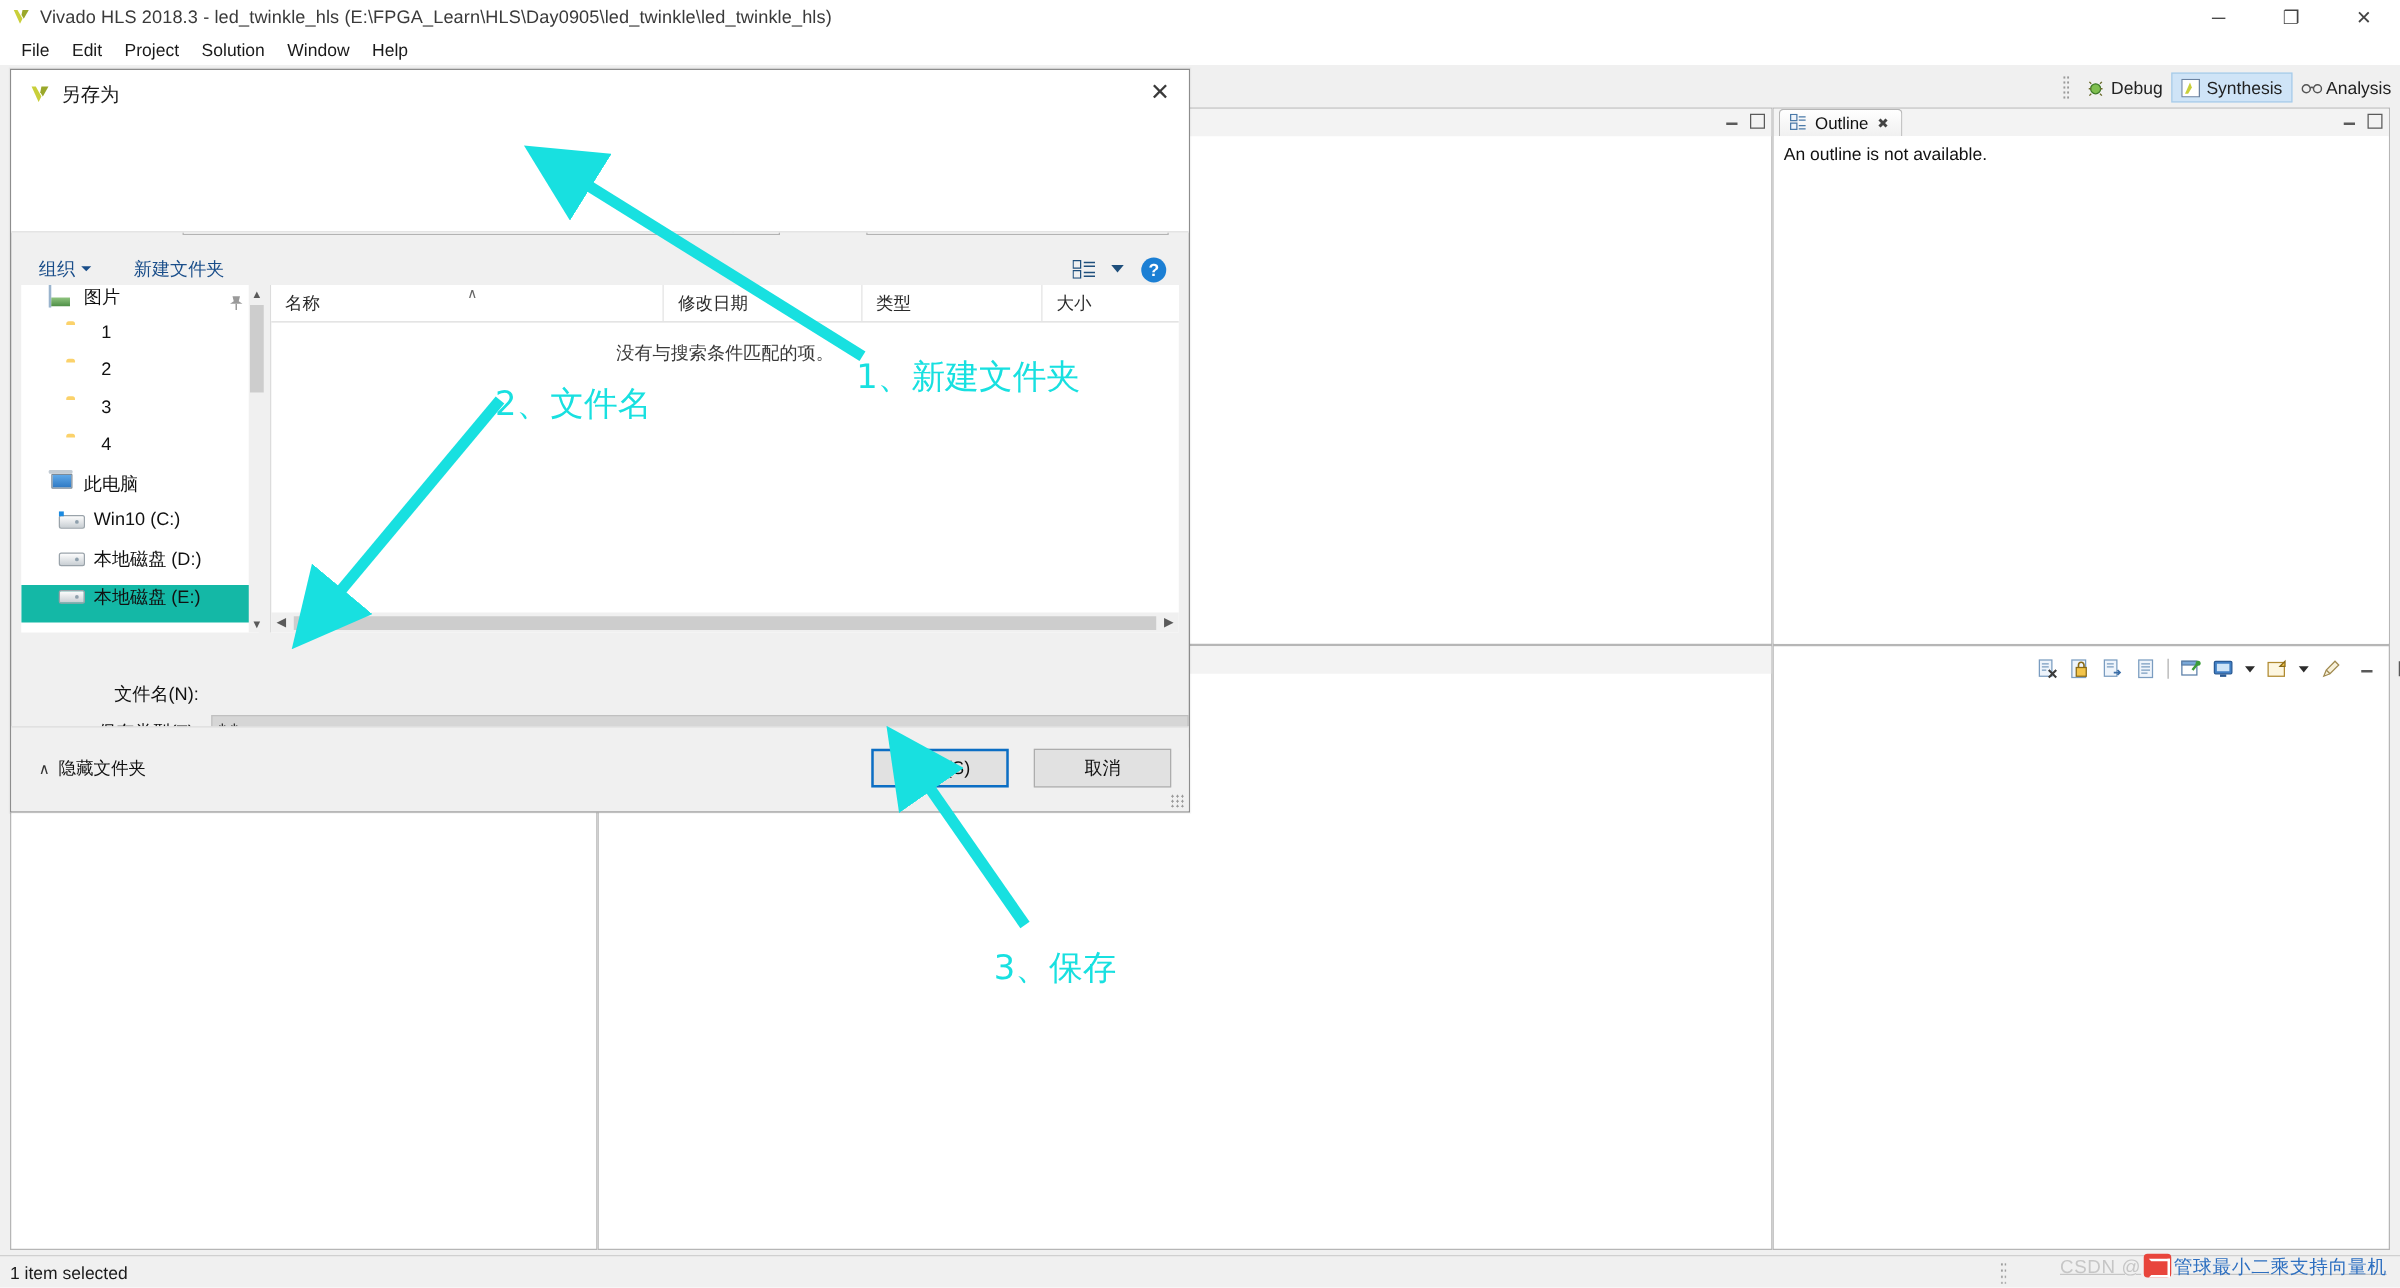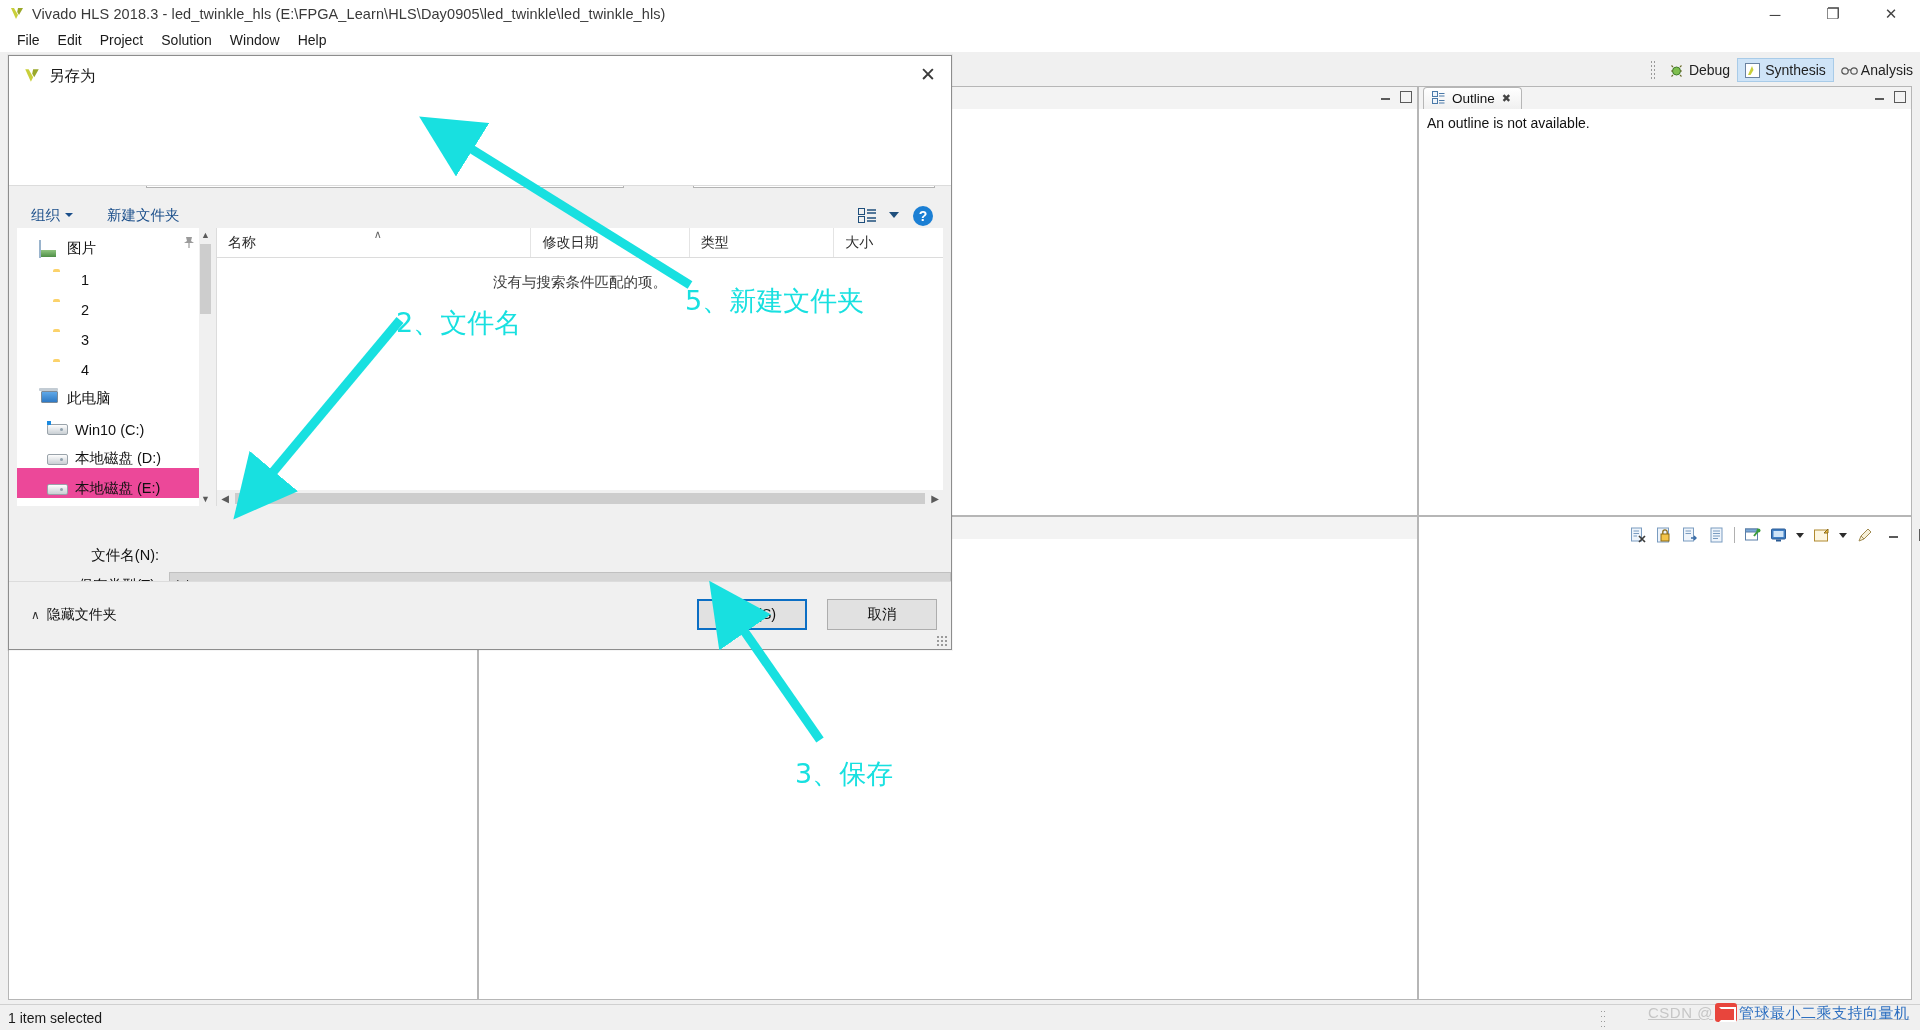--- a/index.html
+++ b/index.html
@@ -230,24 +230,24 @@
     border-radius: 50%; background: #1b7fd4; color: #fff;
     font-size: 14px; font-weight: bold; display:flex; align-items:center; justify-content:center;
   }
 
   
   .tree {
     position: absolute; left: 8px; top: 172px; width: 190px; bottom: 200px;
     background: #ffffff; overflow: hidden;
   }
   .tree-row {
-    height: 30px; display: flex; align-items: flex-end;
+    height: 30px; display: flex; align-items: flex-start;
     font-size: 14.5px; color: #111; padding-left: 24px; position: relative;
   }
-  .tree-row.sel { background: #ec4899; }
+  .tree-row.sel { background: #14b8a6; }
   .tree-row .tico { width: 20px; height: 18px; margin-right: 8px; position: relative; flex: none; }
   .pin {
     position: absolute; right: 12px; top: 8px; width: 12px; height: 13px; color: #8a8a8a; font-size: 12px;
   }
   .folder-ico {
     width: 16px; height: 13px; background: #fbd26b; border-radius: 1px 2px 2px 2px;
     position: relative; top: 2px;
   }
   .folder-ico:before {
     content:''; position:absolute; left:0; top:-3px; width:7px; height:3px;
@@ -731,17 +731,17 @@
       </marker>
     </defs>
 
     <line x1="690" y1="285" x2="465" y2="145" stroke="#18e0e0" stroke-width="9" marker-end="url(#ah)"></line>
 
     <line x1="400" y1="320" x2="268" y2="478" stroke="#18e0e0" stroke-width="9" marker-end="url(#ah)"></line>
 
     <line x1="820" y1="740" x2="740" y2="625" stroke="#18e0e0" stroke-width="9" marker-end="url(#ah)"></line>
   </svg>
 
-  <div class="anno" style="left:685px; top:283px;">5、新建文件夹</div>
+  <div class="anno" style="left:685px; top:283px;">1、新建文件夹</div>
   <div class="anno" style="left:396px; top:305px;">2、文件名</div>
   <div class="anno" style="left:795px; top:756px;">3、保存</div>
 
 </div>
 
 </body></html>

